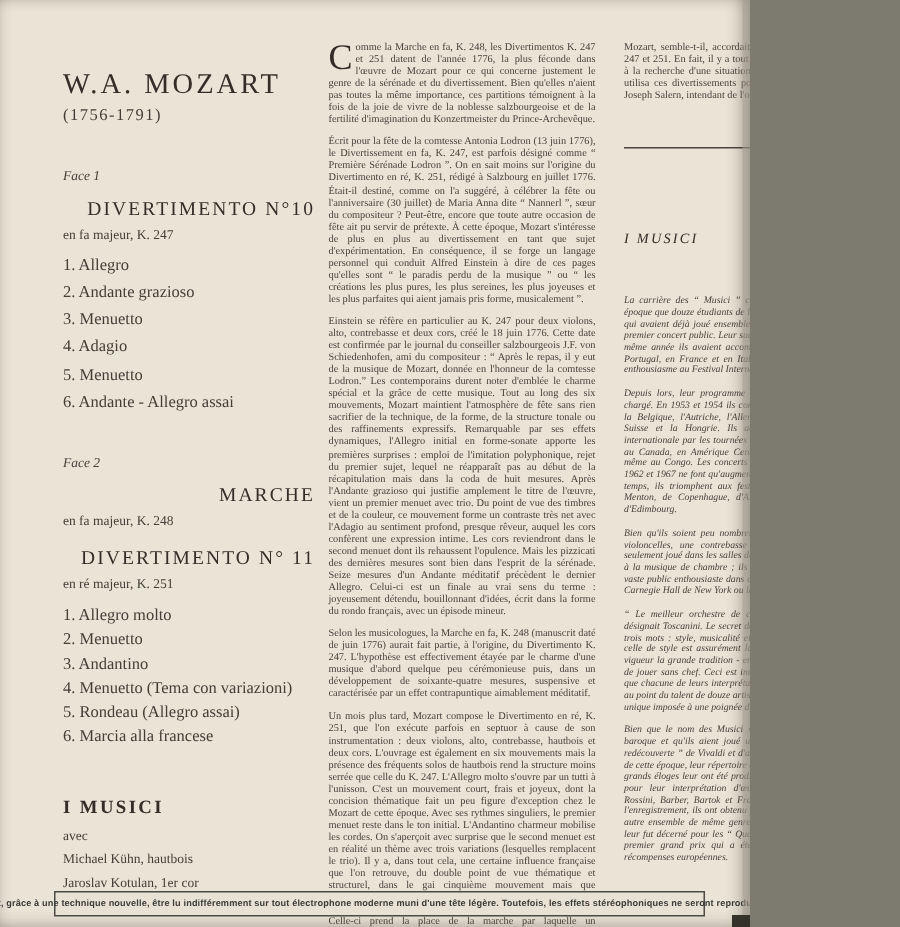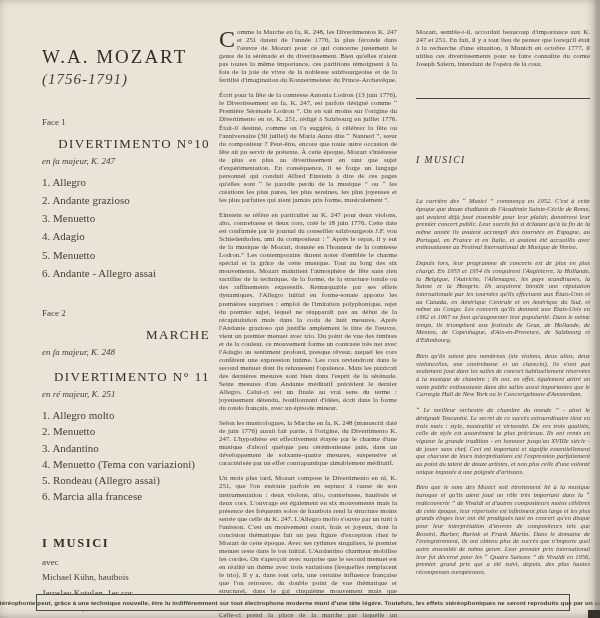--- a/index.html
+++ b/index.html
@@ -1,35 +1,35 @@
 <!DOCTYPE html>
 <html><head>
 <meta charset="utf-8">
 <style>
   html,body{margin:0;padding:0;background:#7d7a70;}
   .page{
     position:relative;
-    width:600px;height:618px;
+    width:500px;height:618px;
     background:#e9e4d6;
     font-family:"Liberation Serif", serif;
     color:#433e36;
     overflow:hidden;
     box-shadow: inset -12px 0 10px -7px rgba(60,55,45,.45),
                 inset 0 -9px 9px -7px rgba(60,55,45,.28),
                 inset 0 7px 8px -6px rgba(60,55,45,.18),
                 inset 8px 0 8px -7px rgba(60,55,45,.15);
   }
   
   .col-left{position:absolute;left:42px;top:46px;width:168px;}
   .composer{font-size:19px;letter-spacing:2px;font-weight:normal;margin:0;color:#332f28;}
-  .dates{font-size:15px;letter-spacing:1px;margin-top:3px;font-style:italic;}
-  .face-label{font-size:9px;margin-top:29px;}
+  .dates{font-size:11px;letter-spacing:1px;margin-top:3px;}
+  .face-label{font-style:italic;font-size:9px;margin-top:29px;}
   .work-title{font-size:13px;letter-spacing:1.4px;margin-top:9px;color:#332f28;text-align:right;}
   .work-title.second{margin-top:12px;}
-  .work-key{font-size:9px;margin-top:4px;font-style:italic;}
+  .work-key{font-size:9px;margin-top:4px;}
   .tracklist{margin-top:11px;}
   .tracklist .track{font-size:11px;margin-bottom:6.6px;line-height:1.05;}
   .tracklist.compact .track{margin-bottom:4.6px;font-family:Liberation Serif, serif;}
   .ensemble-block{margin-top:33px;}
   .ensemble-name{font-size:12.5px;font-weight:bold;letter-spacing:1.6px;color:#332f28;}
   .with-label{font-size:9px;margin-top:6px;}
   .member{font-size:9px;margin-top:5.5px;}
   .fineprint{margin-top:27px;font-style:italic;font-size:6.3px;line-height:1.35;color:#57524a;}
   
   .col-mid{position:absolute;left:219px;top:28px;width:178px;

